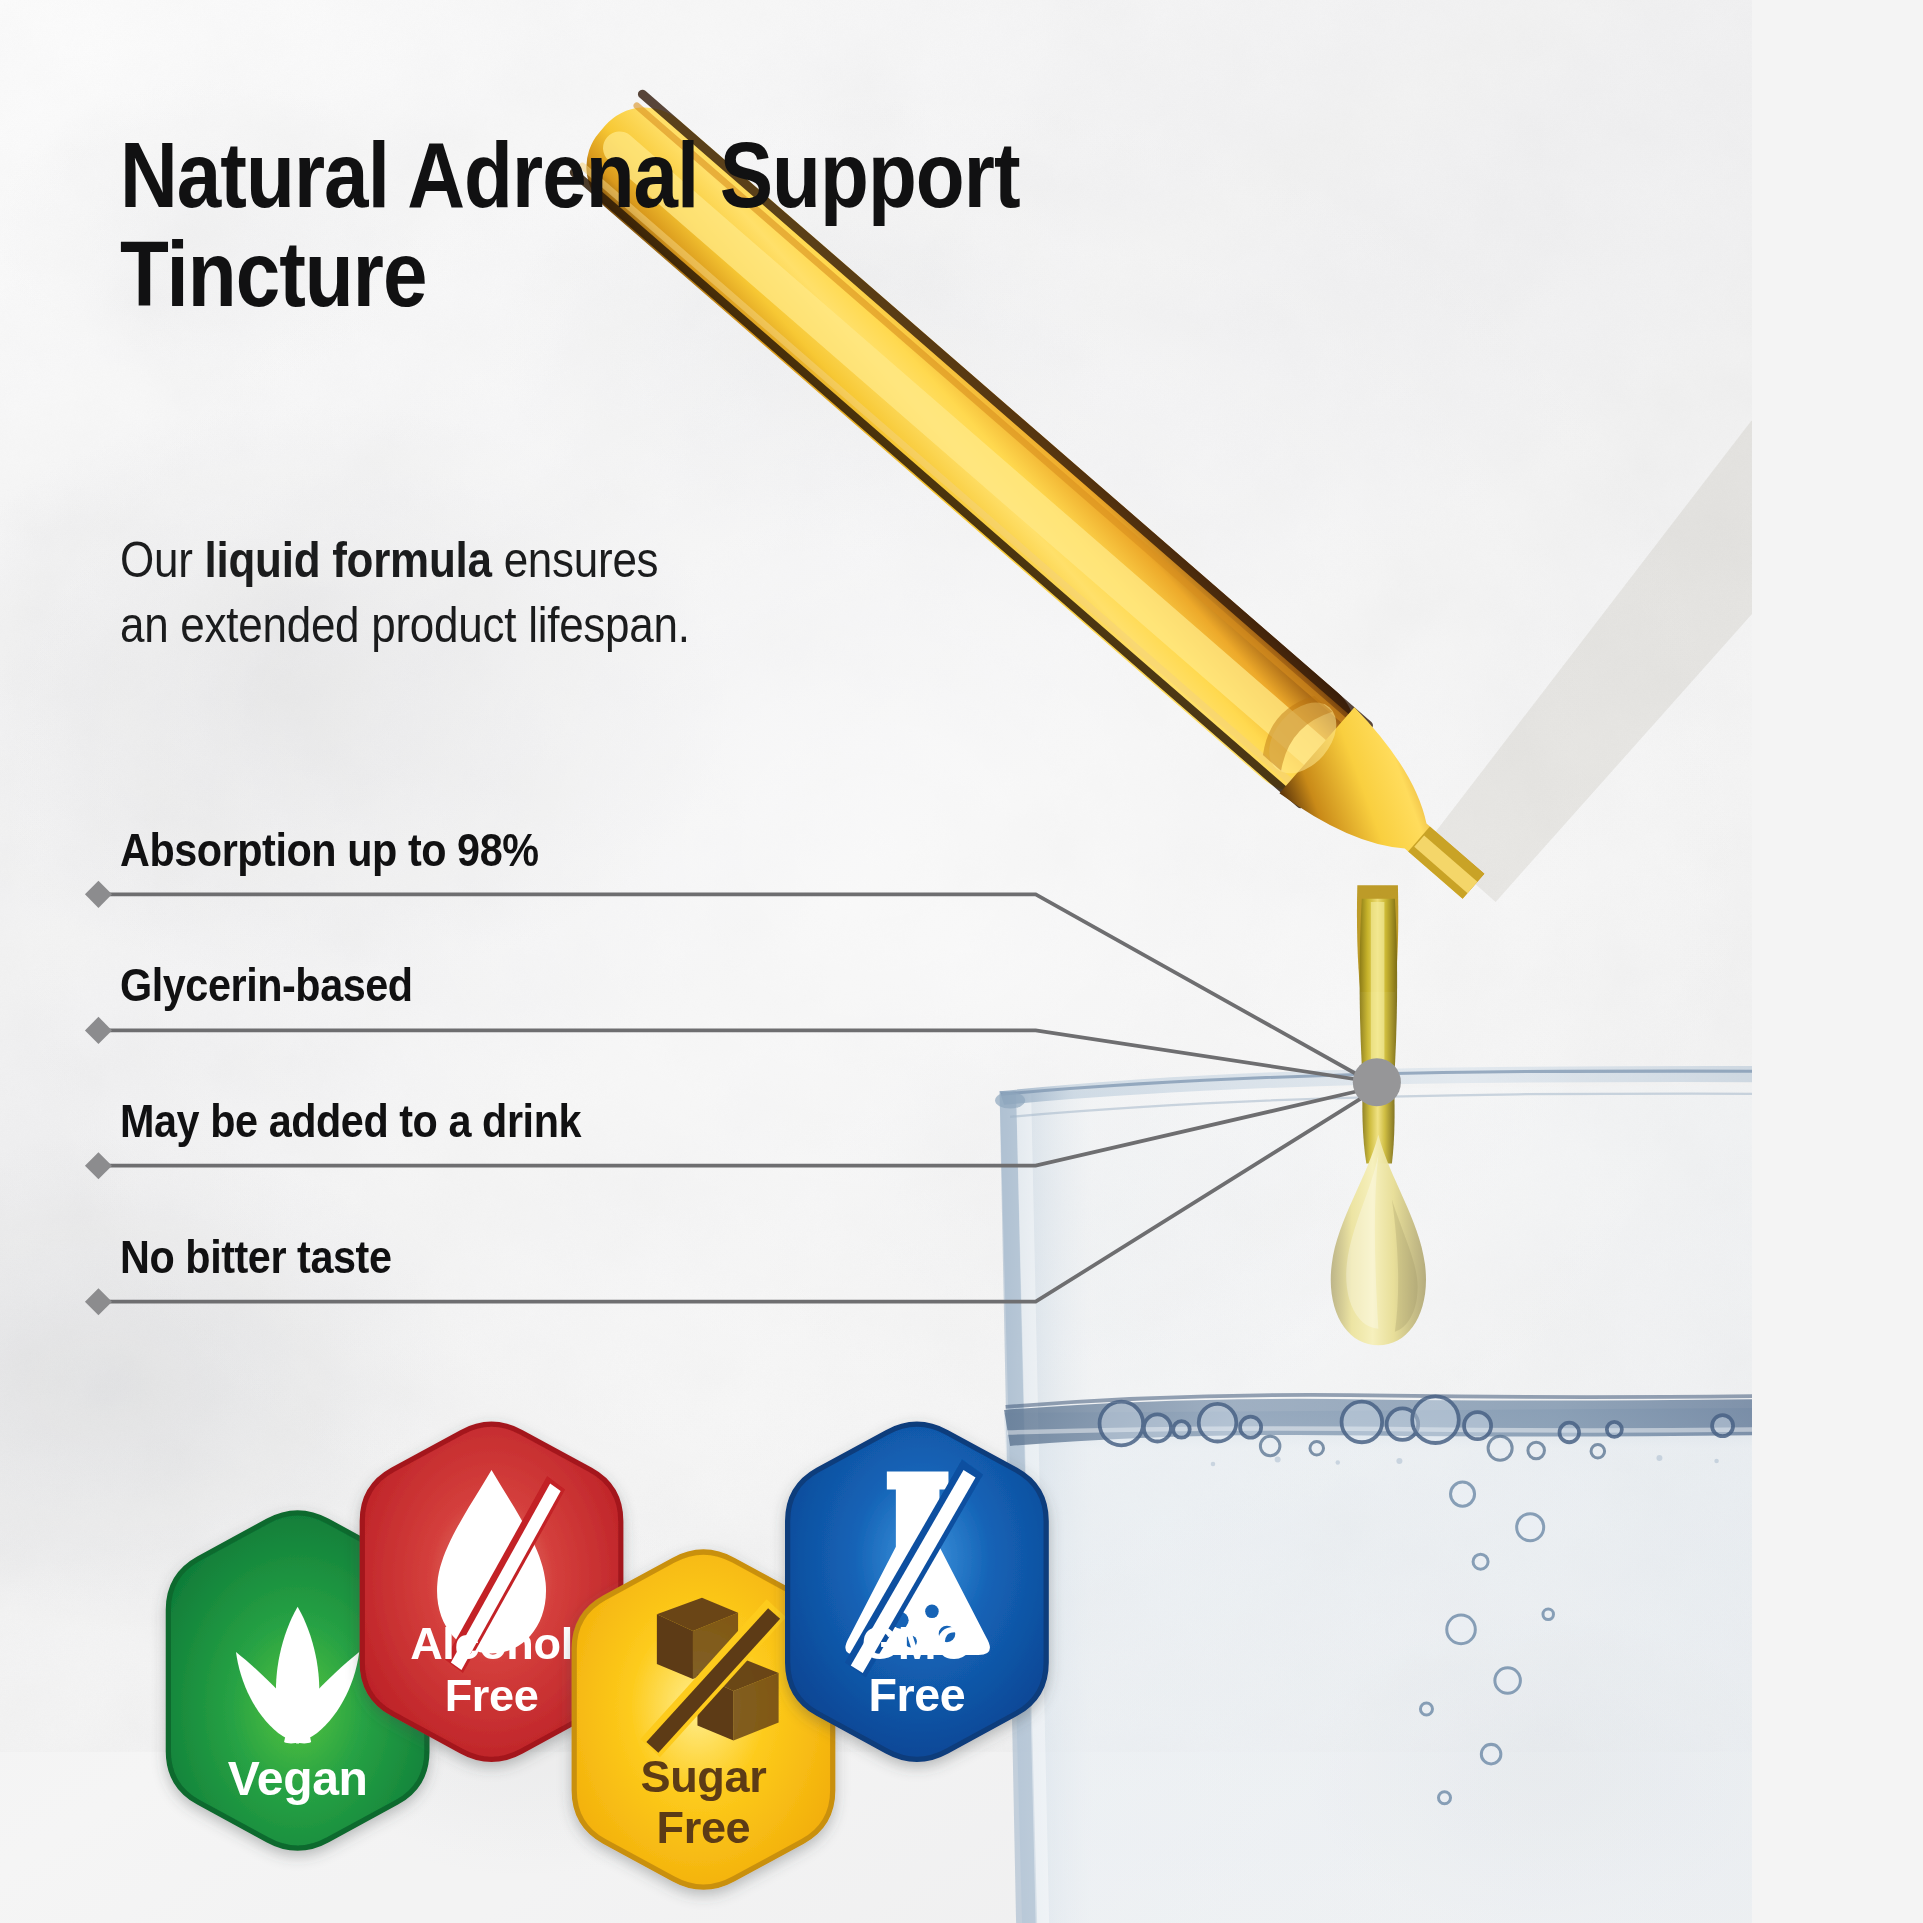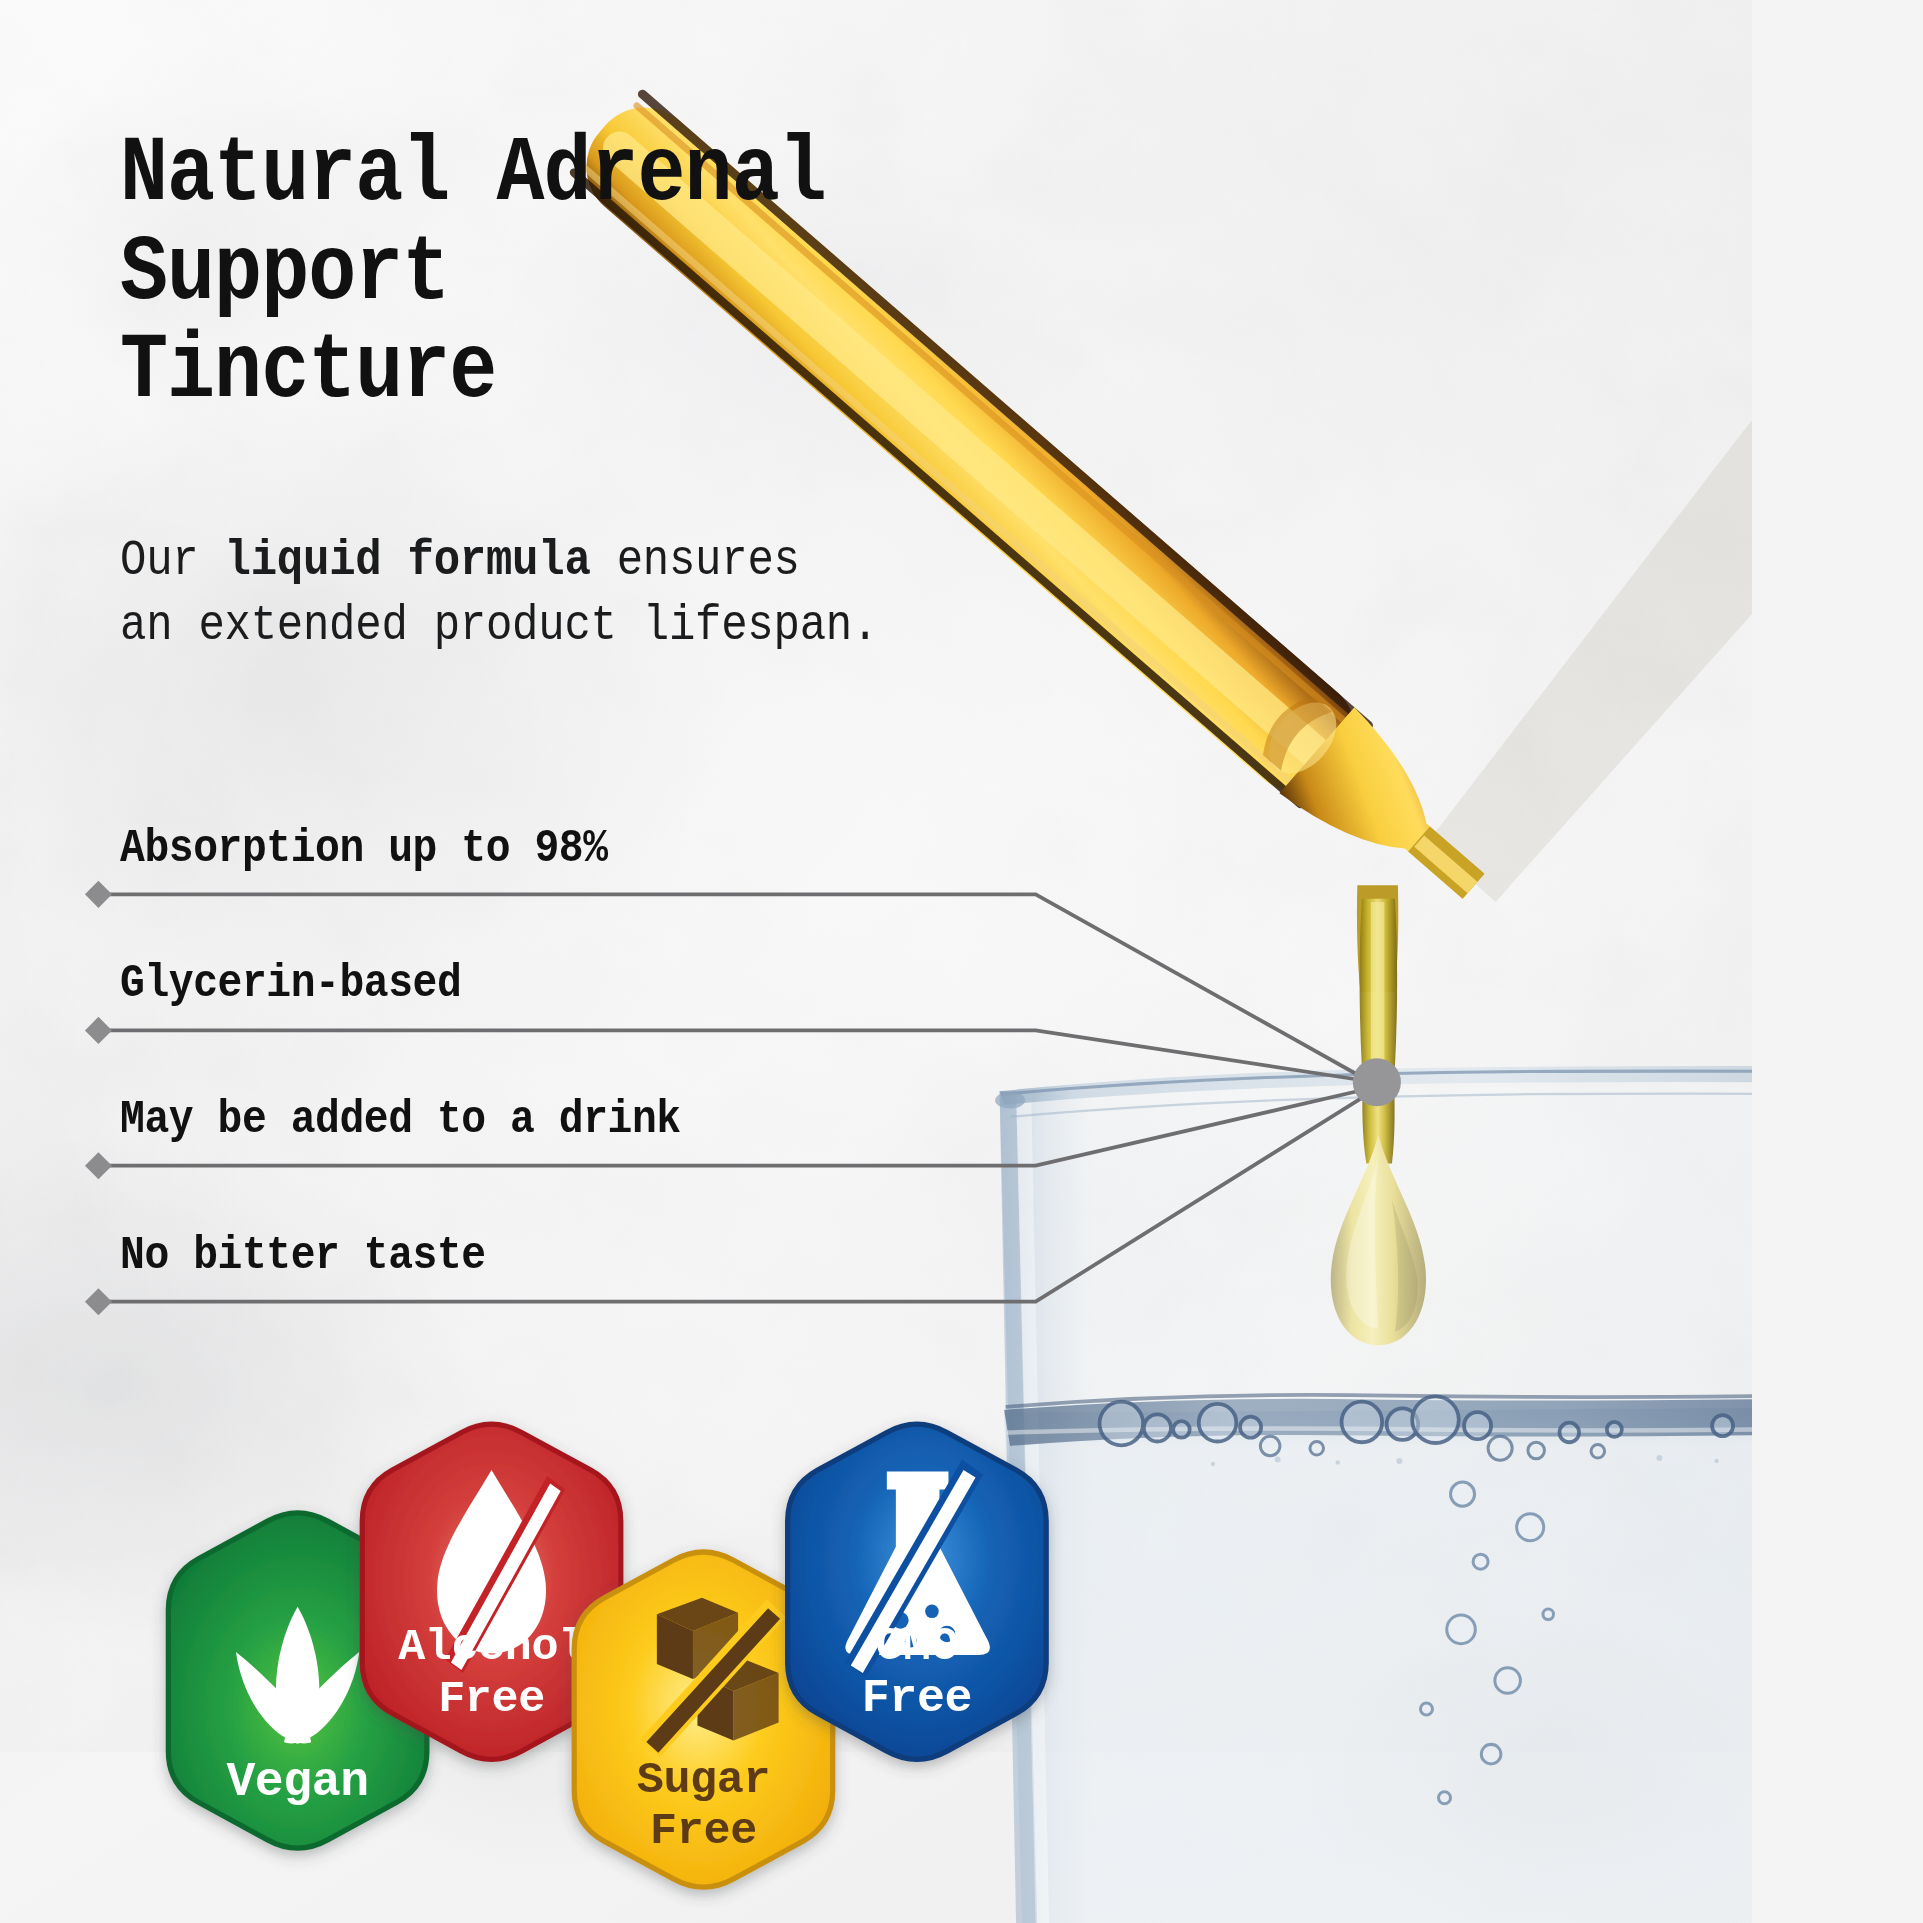--- a/index.html
+++ b/index.html
@@ -1,21 +1,21 @@
 <!DOCTYPE html>
 <html style="font-size:12px"><head>
 <meta charset="utf-8">
 <style>
   html,body{margin:0;padding:0;}
   body{
     width:1924px;height:1924px;overflow:hidden;position:relative;
     font-family:"Liberation Sans","DejaVu Sans",sans-serif;
     background:#f4f4f4;
   }
-  #stage{position:absolute;inset:0;width:1752px;height:1924px;overflow:hidden;font-family:Liberation Mono, monospace;}
+  #stage{position:absolute;inset:0;width:1752px;height:1924px;overflow:hidden;}
 
   
   .bg-base{position:absolute;inset:0;background:#f3f3f3;}
   .bg-tex{position:absolute;inset:0;opacity:.85;
     background:
       radial-gradient(ellipse 676px 466px at 18% 36%, rgba(190,190,192,.30), rgba(190,190,192,0) 62%),
       radial-gradient(ellipse 571px 376px at 6% 72%, rgba(176,178,182,.26), rgba(176,178,182,0) 66%),
       radial-gradient(ellipse 406px 286px at 30% 88%, rgba(186,188,192,.22), rgba(186,188,192,0) 64%),
       radial-gradient(ellipse 466px 316px at 46% 18%, rgba(198,200,203,.18), rgba(198,200,203,0) 66%),
       radial-gradient(ellipse 526px 346px at 62% 62%, rgba(192,194,198,.16), rgba(192,194,198,0) 66%),

